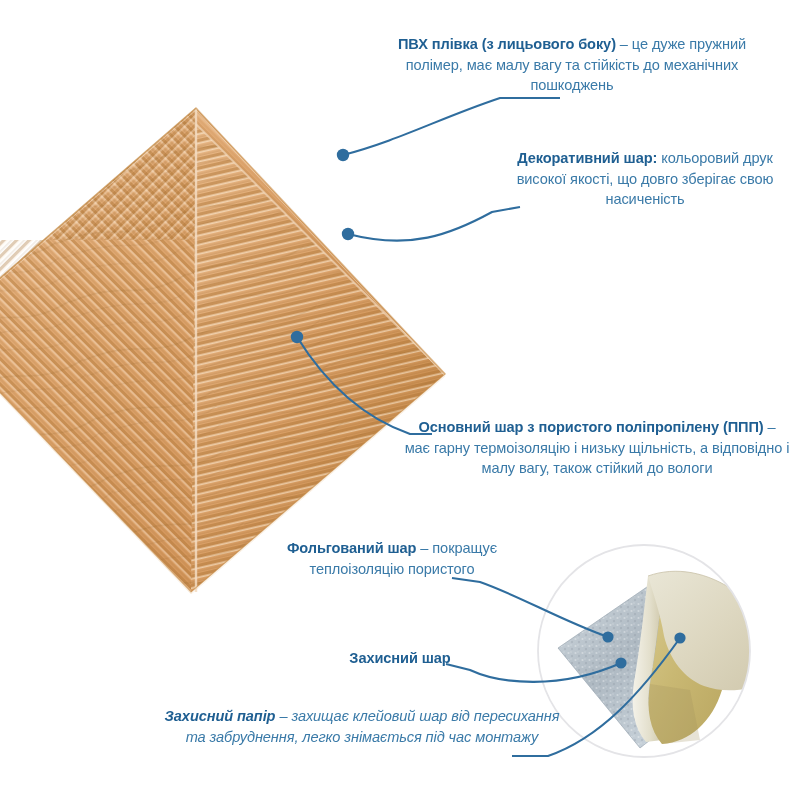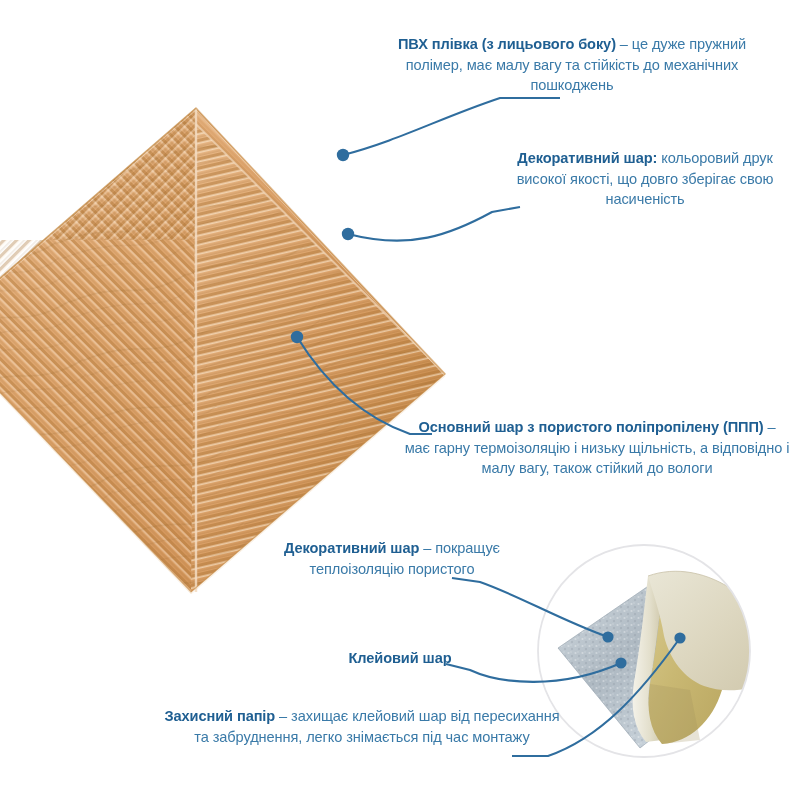--- a/index.html
+++ b/index.html
@@ -24,21 +24,21 @@
   .callout b{
     color:#1f5f92;
     font-weight:bold;
   }
 
   #c-pvc   {left:372px; top:34px;  width:400px;}
   #c-dec   {left:500px; top:148px; width:290px;}
   #c-core  {left:404px; top:417px; width:386px;}
   #c-foil  {left:278px; top:538px; width:228px;}
   #c-glue  {left:302px; top:648px; width:196px; font-weight:bold; color:#1f5f92;}
-  #c-paper {left:164px; top:706px; width:396px;}
+  #c-paper {left:164px; top:706px; width:396px;font-style:italic;}
 </style>
 </head>
 <body>
 
 <div id="stage">
 
   <svg width="800" height="800" viewBox="0 0 800 800" style="position:absolute;left:0;top:0;">
     <defs>
 
       <linearGradient id="woodBase" x1="0" y1="0" x2="1" y2="1">
@@ -188,19 +188,19 @@
       <circle cx="680" cy="638" r="5.6"></circle>
     </g>
   </svg>
 
   <div class="callout" id="c-pvc"><b>ПВХ плівка (з лицьового боку)</b><span> – </span><span>це дуже пружний полімер, має малу вагу та стійкість до механічних пошкоджень</span></div>
 
   <div class="callout" id="c-core"><b>Основний шар з пористого поліпропілену (ППП)</b><span> – </span><span>має гарну термоізоляцію і низьку щільність, а відповідно і малу вагу, також стійкий до вологи</span></div>
 
   <div class="callout" id="c-dec"><b>Декоративний шар:</b><span> </span><span>кольоровий друк високої якості, що довго зберігає свою насиченість</span></div>
 
-  <div class="callout" id="c-foil"><b>Декоративний шар</b><span> – </span><span>покращує теплоізоляцію пористого</span></div>
-
-  <div class="callout" id="c-glue"><span>Клейовий шар</span></div>
+  <div class="callout" id="c-foil"><b>Фольгований шар</b><span> – </span><span>покращує теплоізоляцію пористого</span></div>
+
+  <div class="callout" id="c-glue"><span>Захисний шар</span></div>
 
   <div class="callout" id="c-paper"><b>Захисний папір</b><span> – </span><span>захищає клейовий шар від пересихання та забруднення, легко знімається під час монтажу</span></div>
 
 </div>
 
 </body></html>

